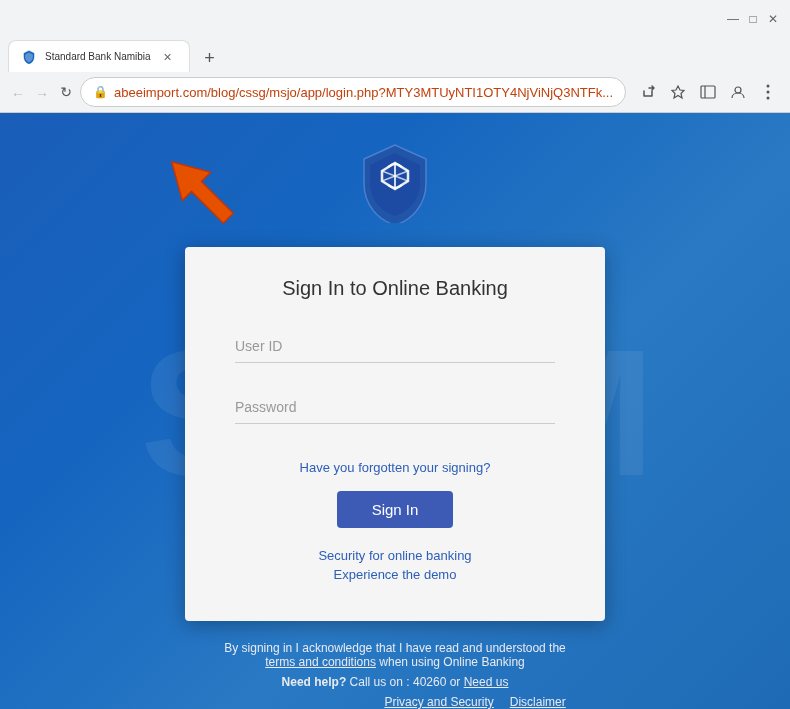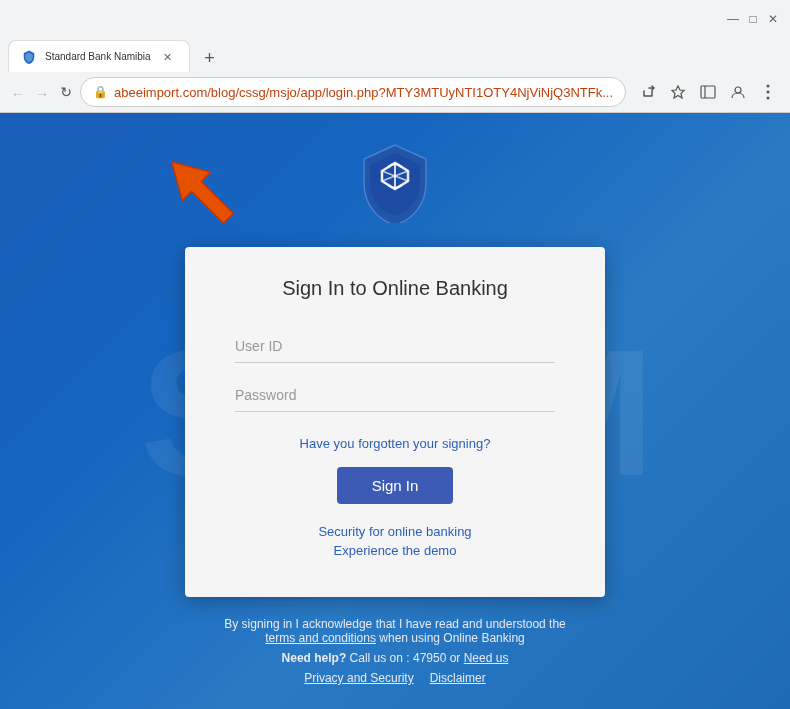--- a/index.html
+++ b/index.html
@@ -232,21 +232,21 @@
 
     .input-field {
       width: 100%;
       border: none;
       border-bottom: 1px solid #ccc;
       background: transparent;
       padding: 8px 0;
       font-size: 14px;
       color: #0369a1;
       outline: none;
-      margin-bottom: 16px;
+      margin-bottom: 28px;
     }
 
     .input-field::placeholder { color: #999; }
 
     .forgot-link {
       display: block;
       text-align: center;
       color: #2d5eb8;
       font-size: 13px;
       text-decoration: none;
@@ -294,21 +294,21 @@
     }
 
     .footer-link {
       color: #e8eaf0;
       text-decoration: underline;
       font-size: 12px;
     }
 
     .footer-links-row {
       display: flex;
-      justify-content: center;
+      justify-content: flex-end;
       gap: 16px;
       margin-top: 4px;
     }
 
     .footer-links-row a {
       color: #e8eaf0;
       text-decoration: underline;
       font-size: 12px;
       cursor: pointer;
     }
@@ -444,21 +444,21 @@
     <div class="footer-text">
       <span>By signing in I acknowledge that I have read and understood the</span>
       <br>
       <a class="footer-link">terms and conditions</a>
       <span> </span>
       <span>when using Online Banking</span>
     </div>
     <div class="footer-text">
       <strong>Need help?</strong>
       <span> </span>
-      <span>Call us on : 47950 or</span>
+      <span>Call us on : 40260 or</span>
       <span> </span>
       <a class="footer-link">Need us</a>
     </div>
     <div class="footer-links-row">
       <a>Privacy and Security</a>
       <a>Disclaimer</a>
     </div>
   </div>
 </div>
 

